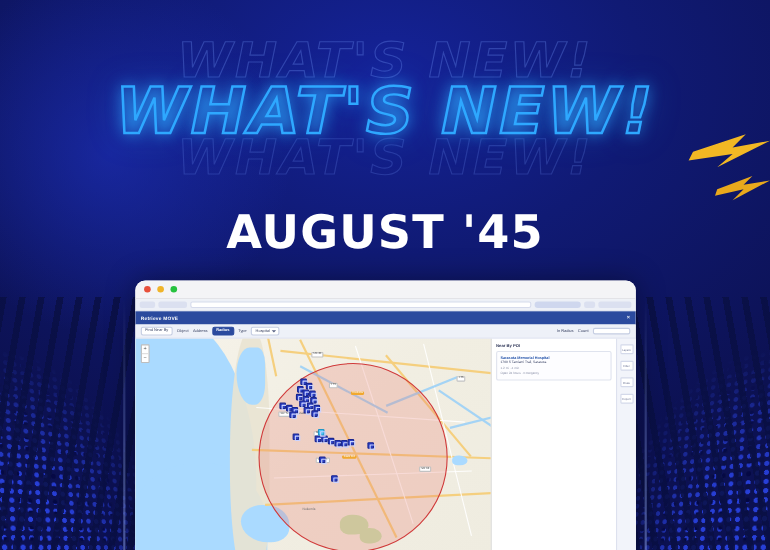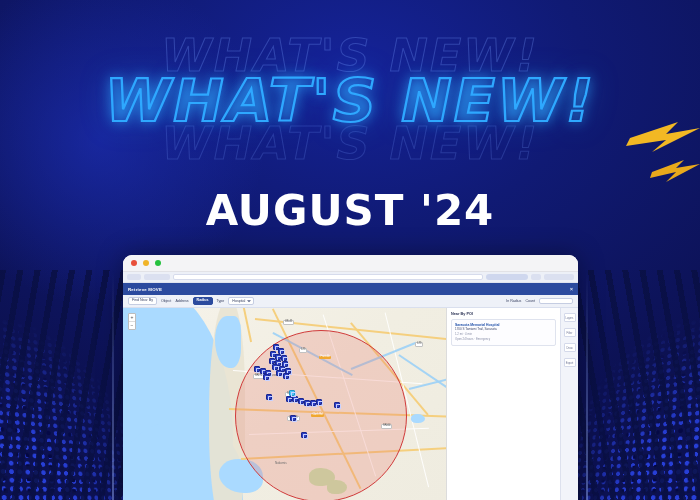--- a/index.html
+++ b/index.html
@@ -289,21 +289,21 @@
   <svg width="78" height="90" viewBox="0 0 78 90">
     <polygon points="8,30 56,14 44,26 78,20 30,44 44,32 4,38" fill="#f2b824"></polygon>
     <polygon points="30,64 62,52 54,60 78,56 44,74 54,64 28,70" fill="#e9a91c"></polygon>
   </svg>
 </div>
 
 <div id="headline-block">
   <div class="wn" id="wn-ghost-top">WHAT'S NEW!</div>
   <div class="wn" id="wn-main">WHAT'S NEW!</div>
   <div class="wn" id="wn-ghost-bottom">WHAT'S NEW!</div>
-  <div id="month-title">AUGUST '24</div>
+  <div id="month-title">AUGUST '45</div>
 </div>
 
 <div id="browser-window">
 
   <div id="browser-titlebar">
     <div class="dot" id="dot-close"></div>
     <div class="dot" id="dot-min"></div>
     <div class="dot" id="dot-max"></div>
   </div>
 

